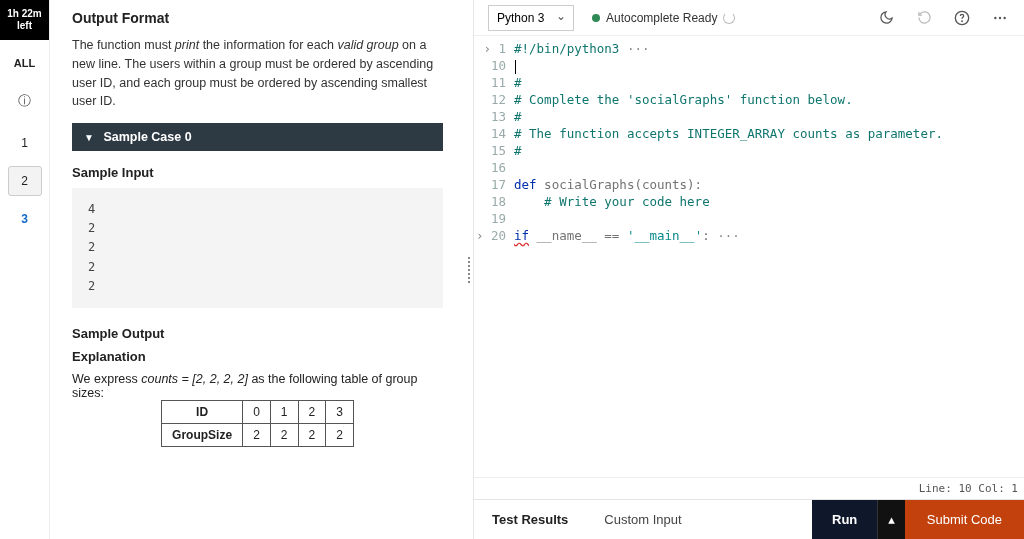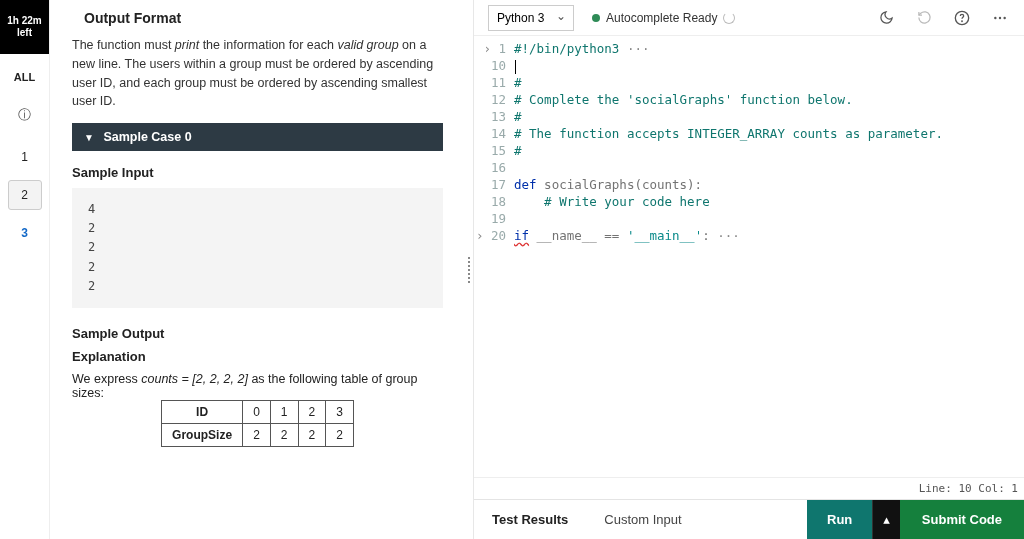--- a/index.html
+++ b/index.html
@@ -1,30 +1,30 @@
 <!DOCTYPE html>
 <html><head>
 <meta charset="utf-8">
 <style>
   * { box-sizing: border-box; margin: 0; padding: 0; }
   html, body { height: 100%; font-family: -apple-system, BlinkMacSystemFont, "Segoe UI", Arial, sans-serif; font-size: 13px; color: #222; background:#fff; }
   .app { display: flex; width: 1024px; height: 539px; overflow:hidden; position:relative; }
   
   
   .nav { width: 50px; background:#fff; border-right:1px solid #eee; display:flex; flex-direction:column; align-items:center; }
-  .nav .timer { background:#000; color:#fff; font-size:10px; line-height:12px; text-align:center; padding:15px 2px; width:100%; font-weight:600;}
+  .nav .timer { background:#000; color:#fff; font-size:10px; line-height:12px; text-align:center; padding:8px 2px; width:100%; font-weight:600;}
   .nav .all { font-size:11px; font-weight:700; padding:17px 0; }
   .nav .info { font-size:13px; color:#555; padding:6px 0 14px; }
   .nav .q { width:34px; height:30px; margin:4px 0; display:flex; align-items:center; justify-content:center; font-size:12px; border:1px solid transparent; border-radius:3px; cursor:pointer;}
   .nav .q.sel { border-color:#ccc; background:#f3f3f3; }
   .nav .q.cur { color:#1268c7; font-weight:700; }
   
   
   .problem { width: 415px; padding: 10px 22px 0 22px; overflow-y:auto; position:relative; }
-  .problem h3 { font-size:14px; font-weight:700; margin-bottom:10px;margin-left:12px; }
+  .problem h3 { font-size:14px; font-weight:700; margin-bottom:10px; }
   .problem p { font-size:12.5px; line-height:1.5; color:#333; margin-bottom:12px; }
   .problem p em { font-style:italic; }
   .sample-header { background:#2d3a44; color:#fff; font-size:12.5px; font-weight:600; padding:7px 12px; margin-bottom:14px; cursor:pointer;}
   .sample-header .tri { display:inline-block; margin-right:6px; font-size:10px; }
   .sectitle { font-size:13px; font-weight:700; margin:6px 0 8px; }
   pre.sample { background:#f4f4f4; padding:12px 16px; font-family: Menlo, Consolas, monospace; font-size:12px; line-height:1.6; color:#444; margin-bottom:18px; white-space:pre; }
   .explain-line { font-size:12.5px; margin-bottom:0;}
   .explain-line em { font-style:italic; }
   table.mini { border-collapse:collapse; margin: 0 auto 16px; }
   table.mini td, table.mini th { border:1px solid #555; padding:4px 10px; font-size:12px; text-align:center; }
@@ -60,23 +60,23 @@
   .c-black { color:#737373; }
   .cursor { display:inline-block; width:1px; height:14px; background:#000; vertical-align:middle; margin-left:1px;}
   .sqred { text-decoration: underline wavy #d33; text-underline-offset:2px;}
   
   .ed-foot { height:22px; border-top:1px solid #eee; display:flex; justify-content:flex-end; align-items:center; padding:0 6px; font-size:11px; color:#555; font-family:Menlo, monospace;}
   
   .bottom-bar { height:40px; border-top:1px solid #e4e4e4; display:flex; align-items:stretch;}
   .bottom-bar .tab { padding:0 18px; display:flex; align-items:center; font-size:13px; font-weight:700; color:#222; cursor:pointer;}
   .bottom-bar .tab.secondary { font-weight:400; color:#444;}
   .bottom-bar .grow { flex:1; }
-  .run-btn { background:#0f766e; color:#fff; display:flex; align-items:center; padding:0 20px; font-size:13px; font-weight:600; cursor:pointer;}
+  .run-btn { background:#0f172a; color:#fff; display:flex; align-items:center; padding:0 20px; font-size:13px; font-weight:600; cursor:pointer;}
   .run-caret{ background:#111; color:#fff; display:flex; align-items:center; padding:0 10px; border-left:1px solid #333; cursor:pointer;}
-  .submit-btn{ background:#15803d; color:#fff; display:flex; align-items:center; padding:0 22px; font-size:13px; font-weight:700; cursor:pointer;}
+  .submit-btn{ background:#c2410c; color:#fff; display:flex; align-items:center; padding:0 22px; font-size:13px; font-weight:400; cursor:pointer;}
   
   
   .problem::-webkit-scrollbar{ width:0; }
 </style>
 </head>
 <body>
 
 <div class="app">
 
   <div class="nav">

